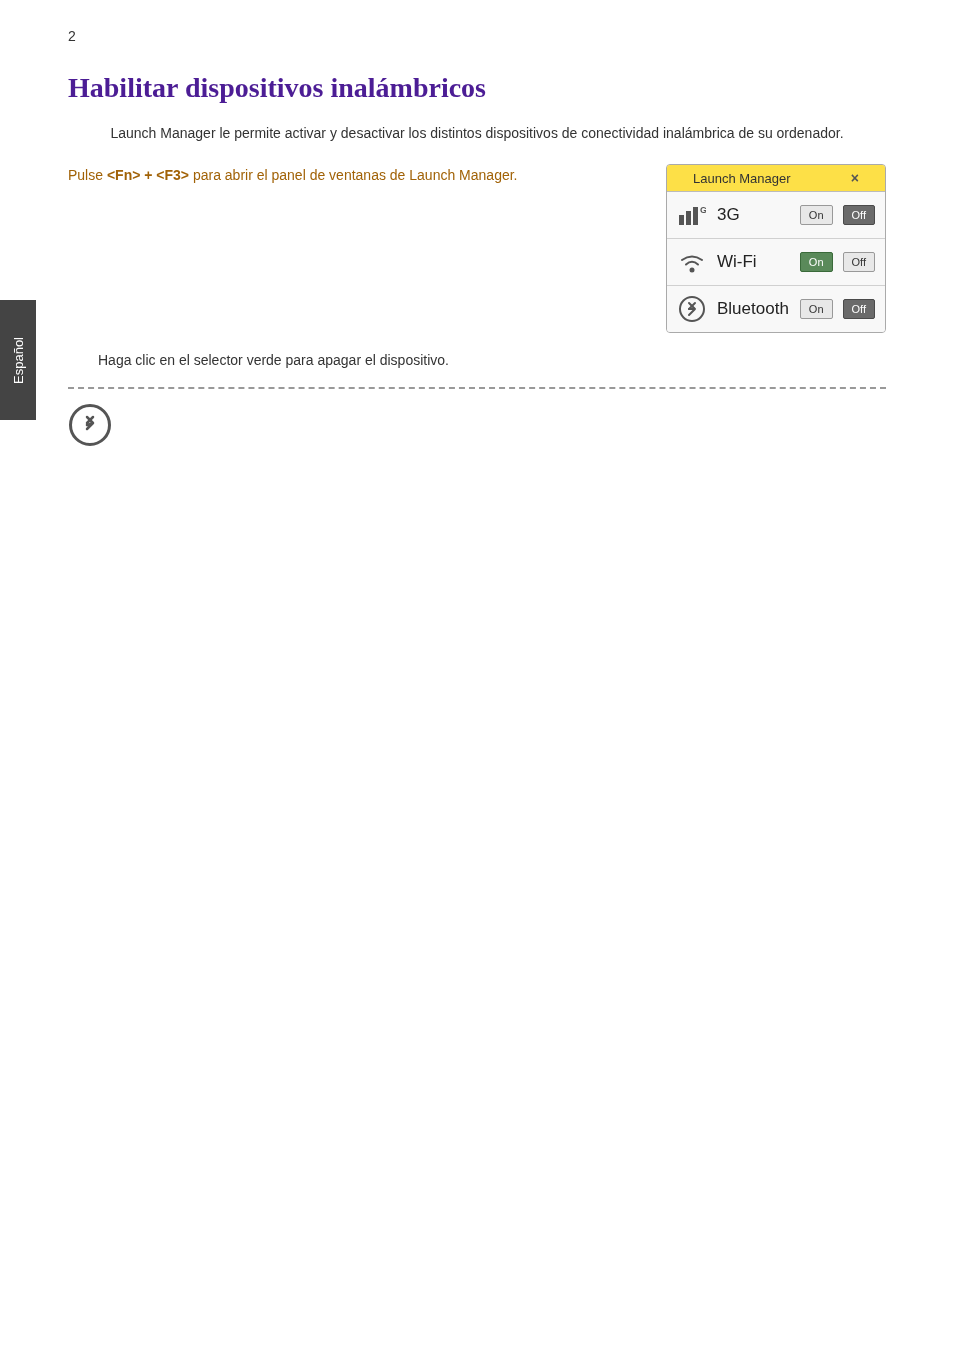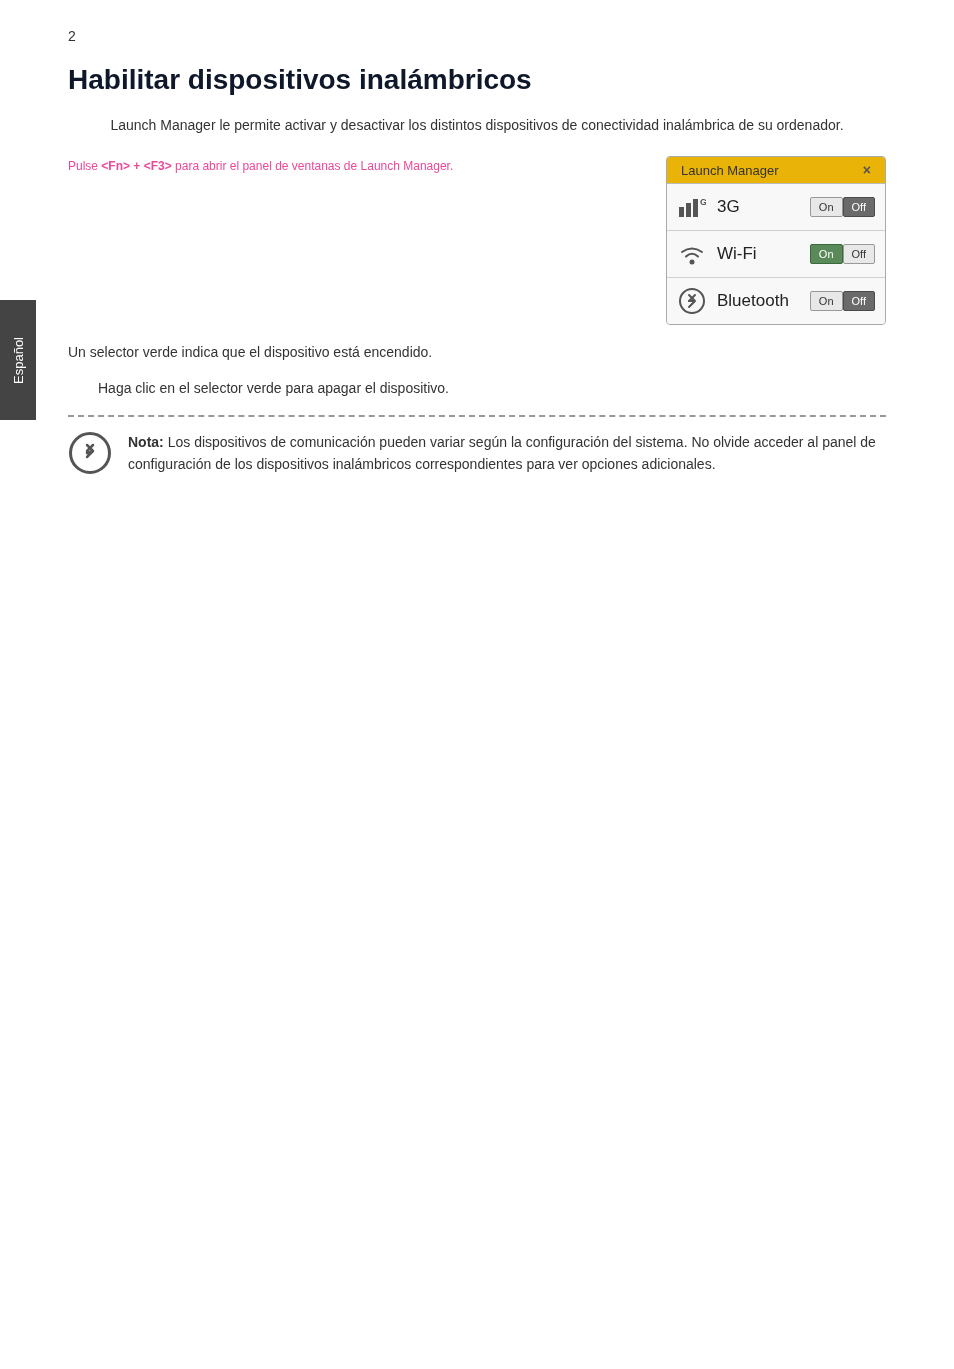--- a/index.html
+++ b/index.html
@@ -41,44 +41,45 @@
 
     .main-content {
       margin-left: 68px;
       margin-right: 68px;
       padding-top: 60px;
     }
 
     h1.page-title {
       font-size: 28px;
       font-weight: bold;
-      color: #0f172a;
+      color: #4c1d95;
       margin-bottom: 18px;
-      margin-top: 4px;
+      margin-top: 12px;
+      font-family: Liberation Serif, serif;
     }
 
     .intro-text {
       font-size: 14px;
       line-height: 1.6;
       color: #333;
       margin-bottom: 20px;
       text-align: center;
     }
 
     .two-column {
       display: flex;
       gap: 30px;
       align-items: flex-start;
     }
 
     .left-col {
       flex: 1;
-      font-size: 12px;
+      font-size: 14px;
       line-height: 1.7;
-      color: #ec4899;
+      color: #a16207;
     }
 
     .left-col p {
       margin-bottom: 12px;
     }
 
     .left-col .indented {
       margin-left: 30px;
       margin-bottom: 12px;
     }
@@ -94,23 +95,23 @@
 
     
     .launch-manager {
       border: 1px solid #aaa;
       background: #f0f0f0;
       border-radius: 4px;
       overflow: hidden;
       font-size: 13px;
     }
     .lm-titlebar {
-      background: #eab308;
+      background: #fde047;
       border-bottom: 1px solid #bbb;
-      padding: 5px 14px;
+      padding: 5px 26px;
       display: flex;
       align-items: center;
       justify-content: space-between;
     }
     .lm-title {
       font-size: 13px;
       color: #333;
     }
     .lm-close {
       font-size: 14px;
@@ -137,21 +138,21 @@
       margin-right: 10px;
       flex-shrink: 0;
     }
     .lm-device-name {
       flex: 1;
       font-size: 17px;
       color: #222;
     }
     .lm-toggle {
       display: flex;
-      gap: 0;
+      gap: 10px;
       border-radius: 8px;
     }
     .lm-btn {
       padding: 3px 8px;
       font-size: 11px;
       border: 1px solid #999;
       background: #e8e8e8;
       cursor: pointer;
       color: #333;
       border-radius: 2px;
@@ -291,28 +292,26 @@
           <div class="lm-toggle">
             <button class="lm-btn">On</button>
             <button class="lm-btn active-off">Off</button>
           </div>
         </div>
       </div>
     </div>
   </div>
 
   <div class="below-content">
-    <p>Un selector verde indica que el dispositivo está encendido.</p>
     <p class="indented" style="margin-left:30px;">Haga clic en el selector verde para apagar el dispositivo.</p>
 
     <div class="note-box">
       <div class="note-icon-wrap">
         <div class="bluetooth-icon-large">
           <svg width="28" height="28" viewBox="0 0 28 28" xmlns="http://www.w3.org/2000/svg">
             <path d="M11 6 L17 12 L11 18 M11 14 L17 12" stroke="#555" stroke-width="2.5" fill="none" stroke-linecap="round" stroke-linejoin="round"></path>
             <path d="M17 6 L11 12" stroke="#555" stroke-width="2.5" fill="none" stroke-linecap="round"></path>
           </svg>
         </div>
       </div>
-      <p class="note-text"><strong>Nota:</strong><span> Los dispositivos de comunicación pueden variar según la configuración del sistema. No olvide acceder al panel de configuración de los dispositivos inalámbricos correspondientes para ver opciones adicionales.</span></p>
     </div>
   </div>
 </div>
 
 </body></html>

